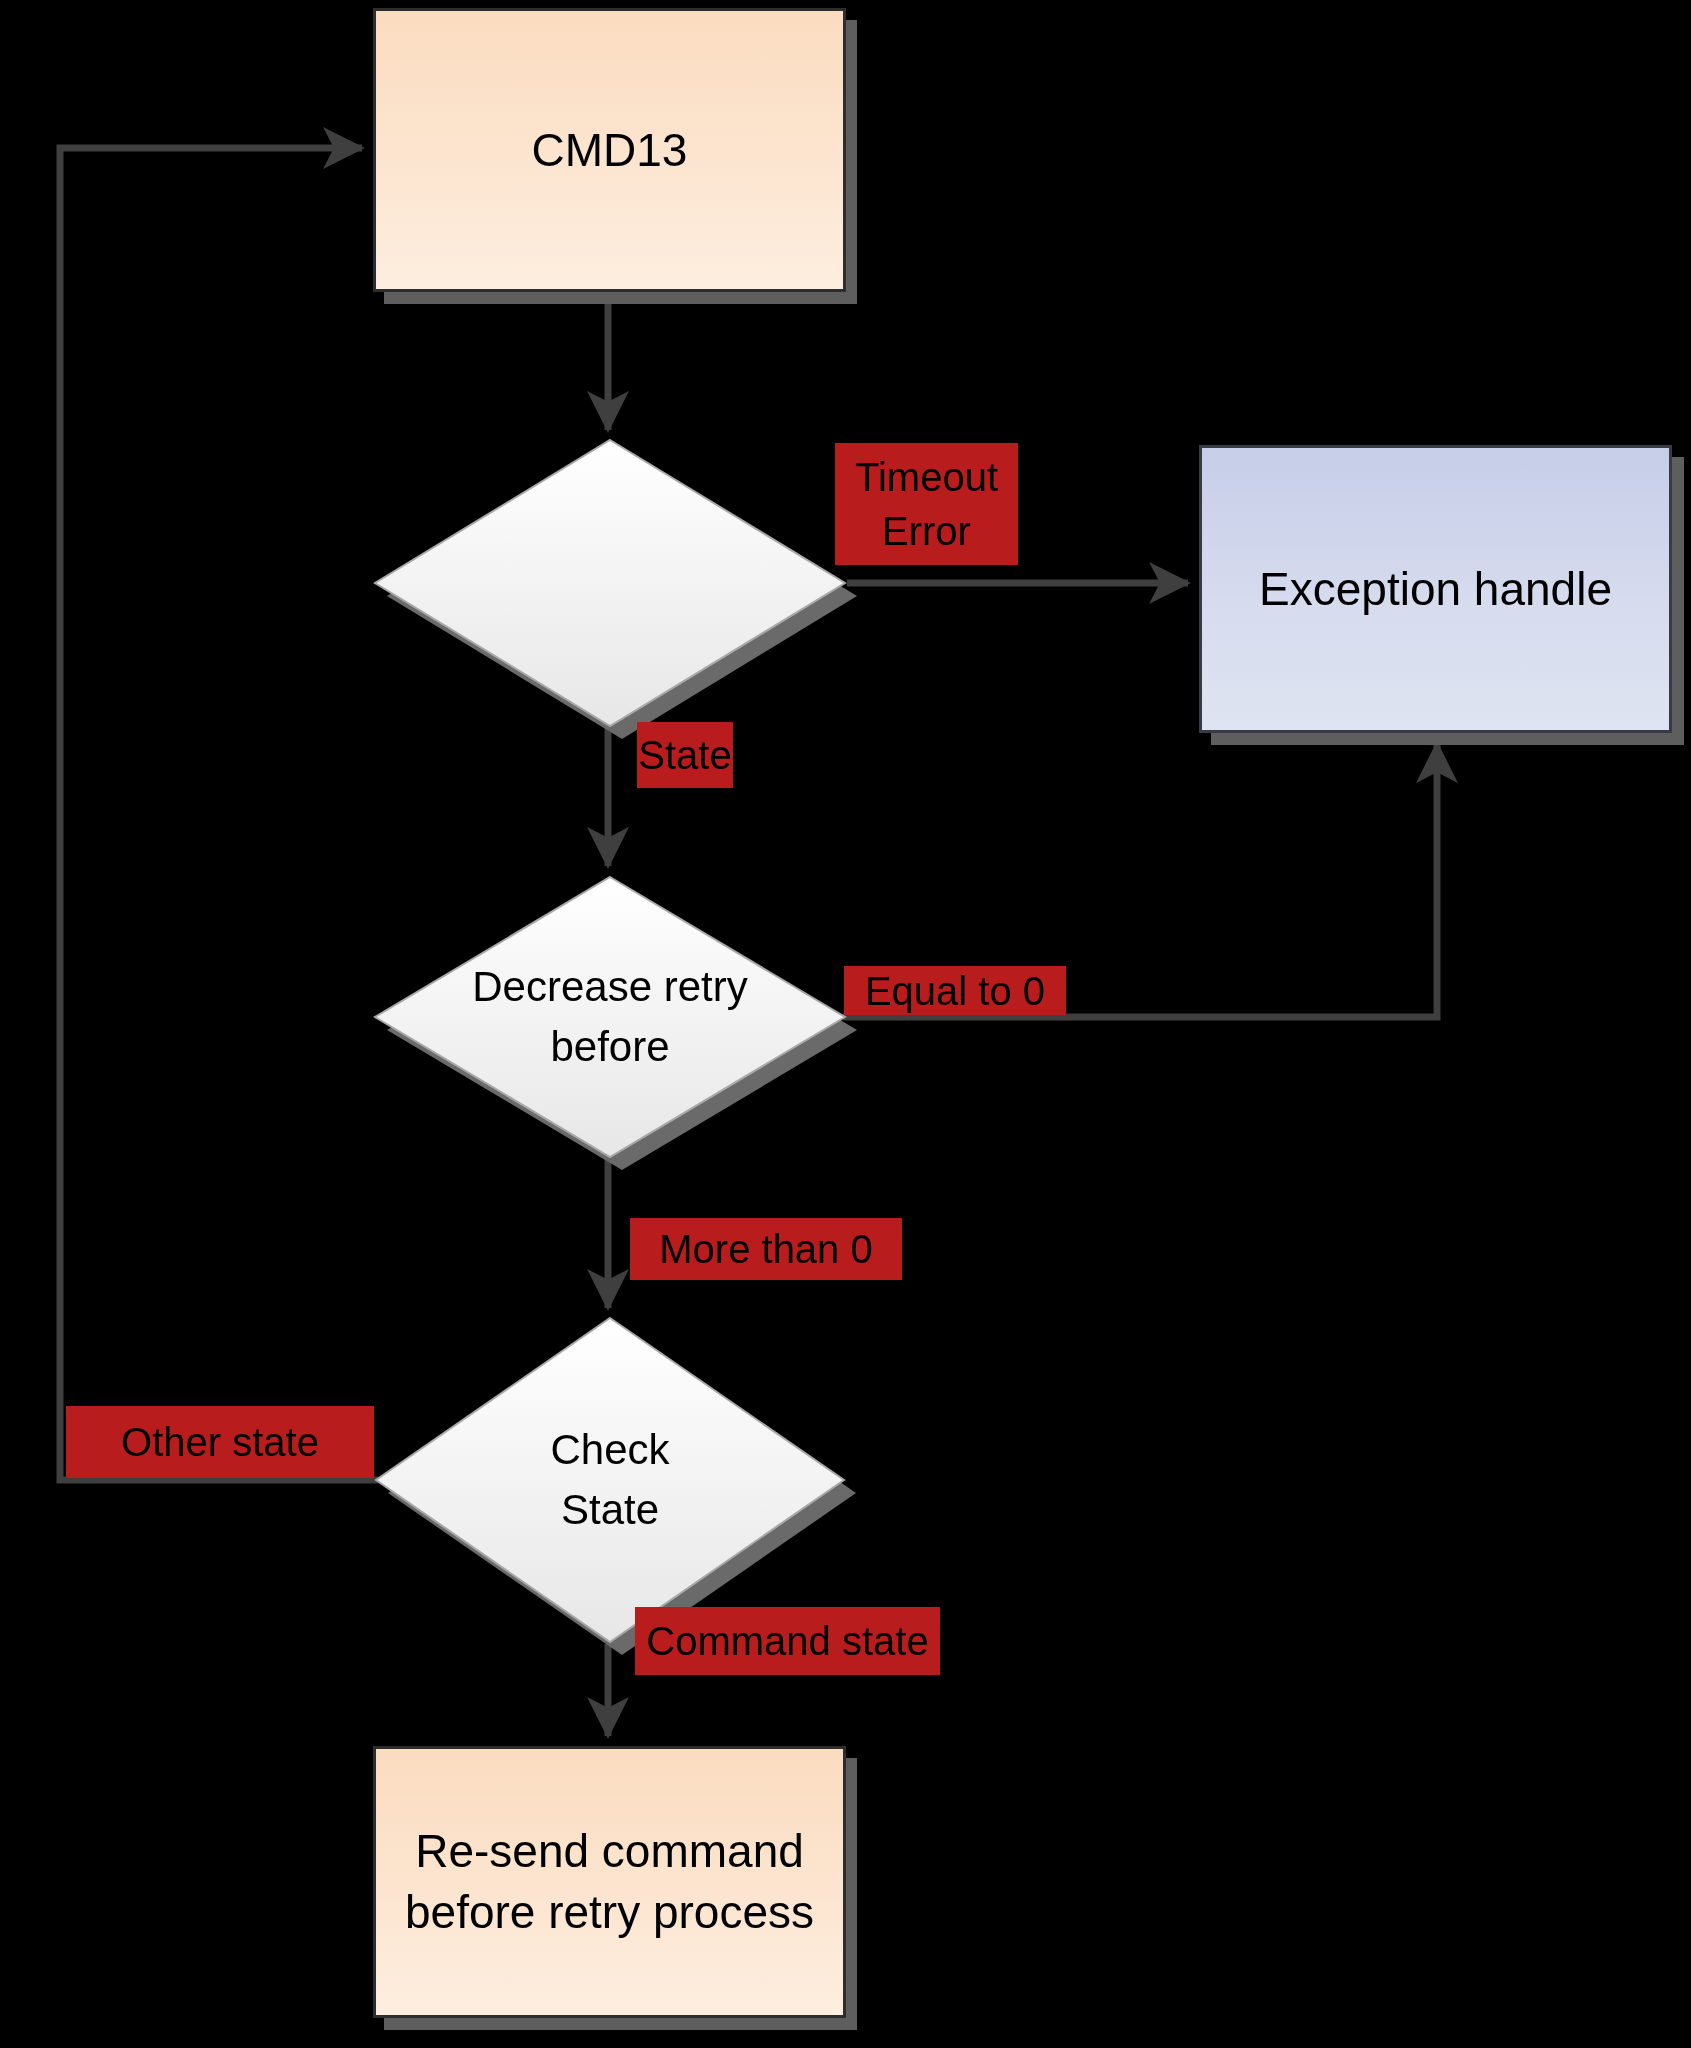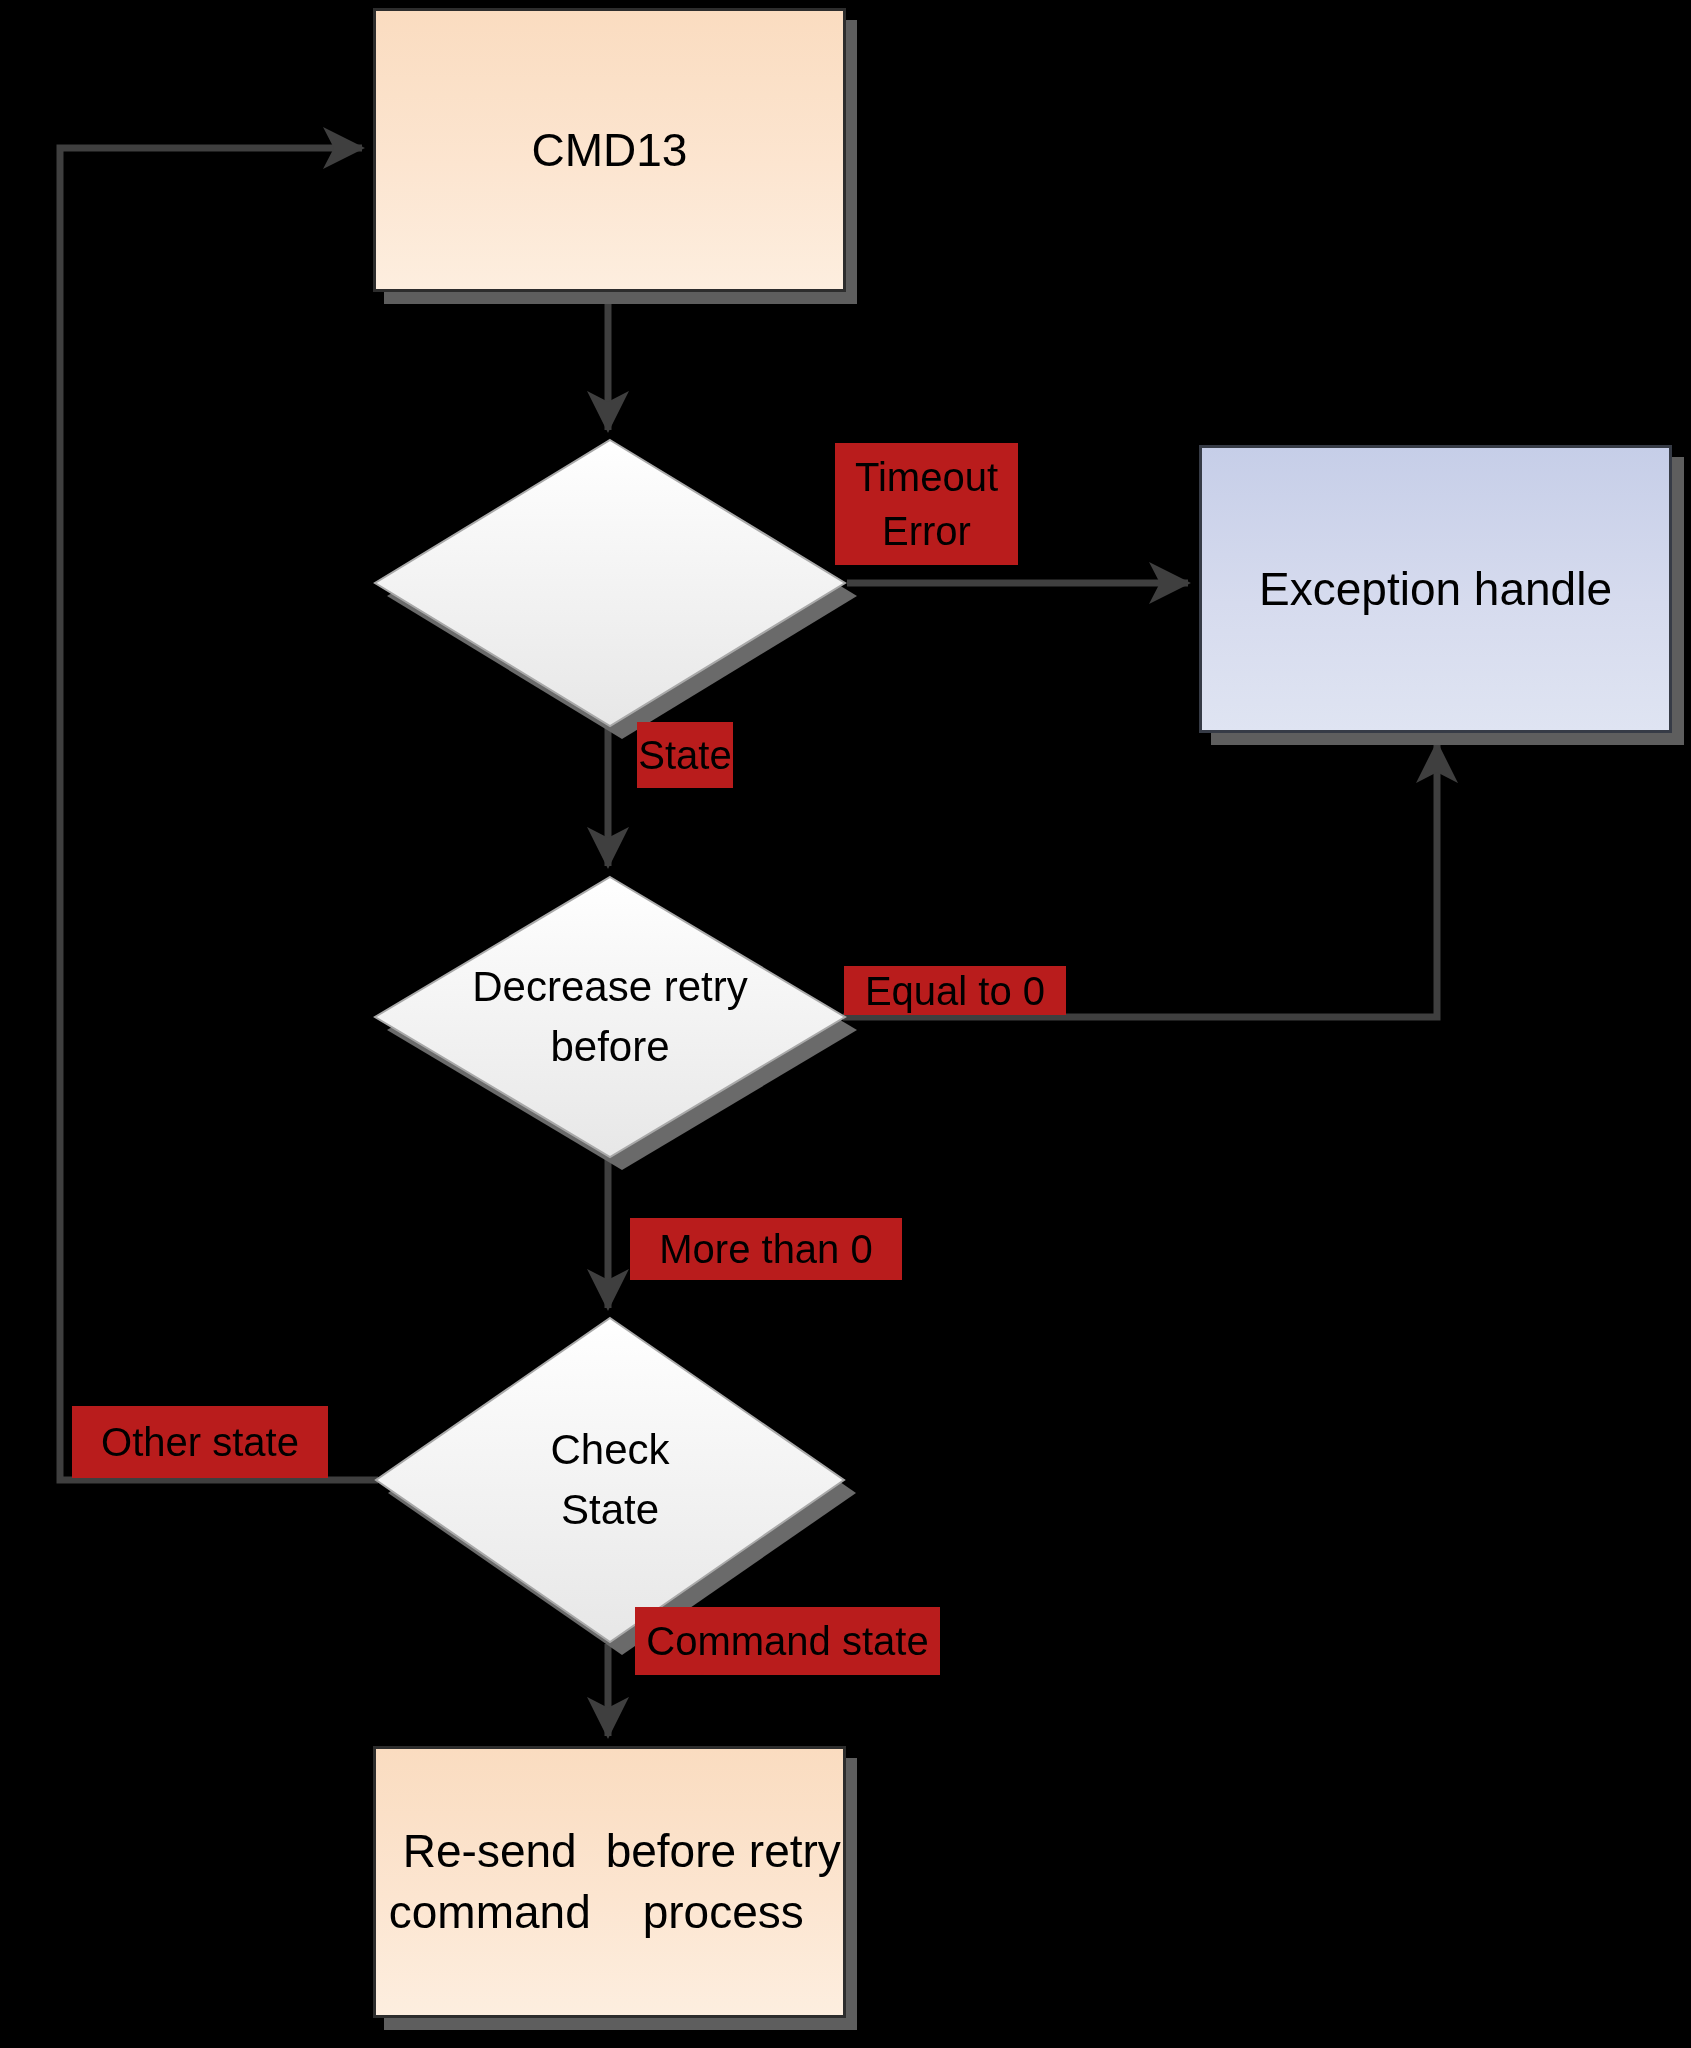--- a/index.html
+++ b/index.html
@@ -100,21 +100,21 @@
   </svg>
 
   <div class="node process" style="left:373px; top:8px; width:473px; height:284px;">
     <span>CMD13</span>
   </div>
 
   <div class="node exception" style="left:1199px; top:445px; width:473px; height:288px;">
     <span>Exception handle</span>
   </div>
 
-  <div class="node process lines" style="left:373px; top:1746px; width:473px; height:272px; ">
+  <div class="node process lines" style="left:373px; top:1746px; width:473px; height:272px; flex-direction:column;">
     <span>Re-send command</span>
     <span>before retry process</span>
   </div>
 
 
   <div class="diamond-text lines" style="left:375px; top:877px; width:470px; height:280px;">
     <span>Decrease retry</span>
     <span>before</span>
   </div>
 
@@ -133,21 +133,21 @@
   </div>
 
   <div class="edge-label" style="left:844px; top:950px; width:222px; height:49px;margin-top:16px;">
     <span>Equal to 0</span>
   </div>
 
   <div class="edge-label" style="left:630px; top:1218px; width:272px; height:62px;">
     <span>More than 0</span>
   </div>
 
-  <div class="edge-label" style="left:72px; top:1406px; width:256px; height:72px;">
+  <div class="edge-label" style="left:66px; top:1406px; width:308px; height:72px;">
     <span>Other state</span>
   </div>
 
   <div class="edge-label" style="left:635px; top:1607px; width:305px; height:68px;">
     <span>Command state</span>
   </div>
 
 </div>
 
 </body></html>

